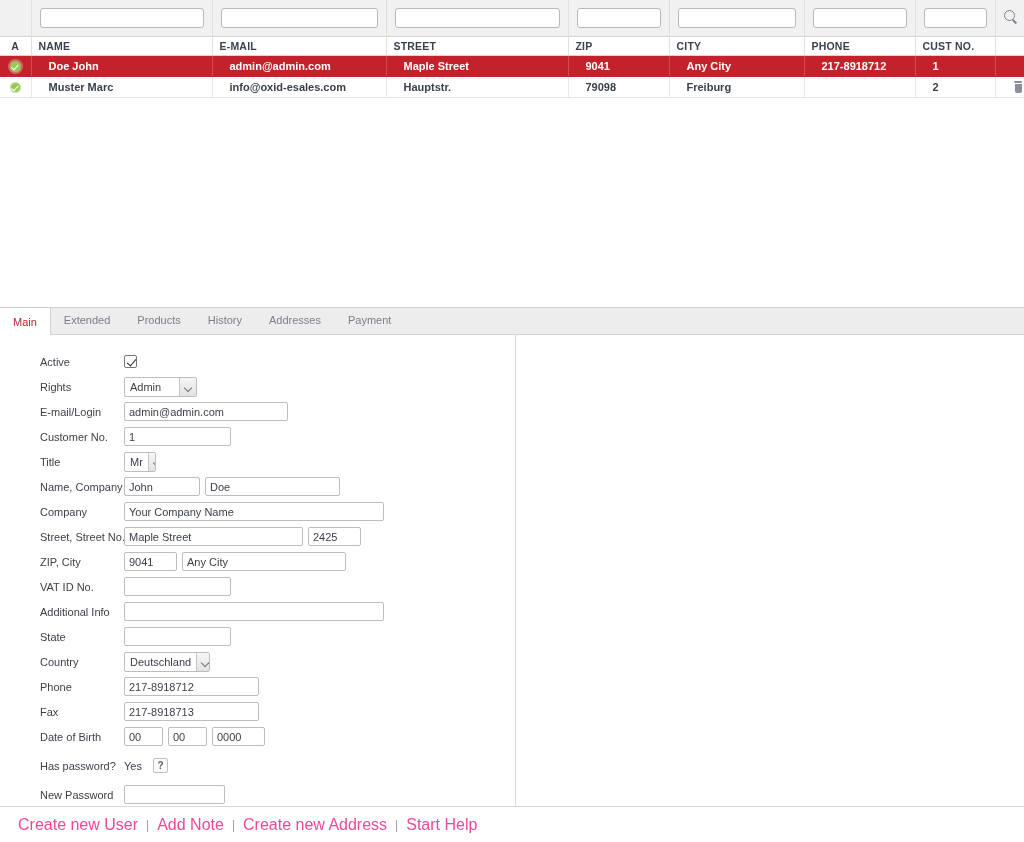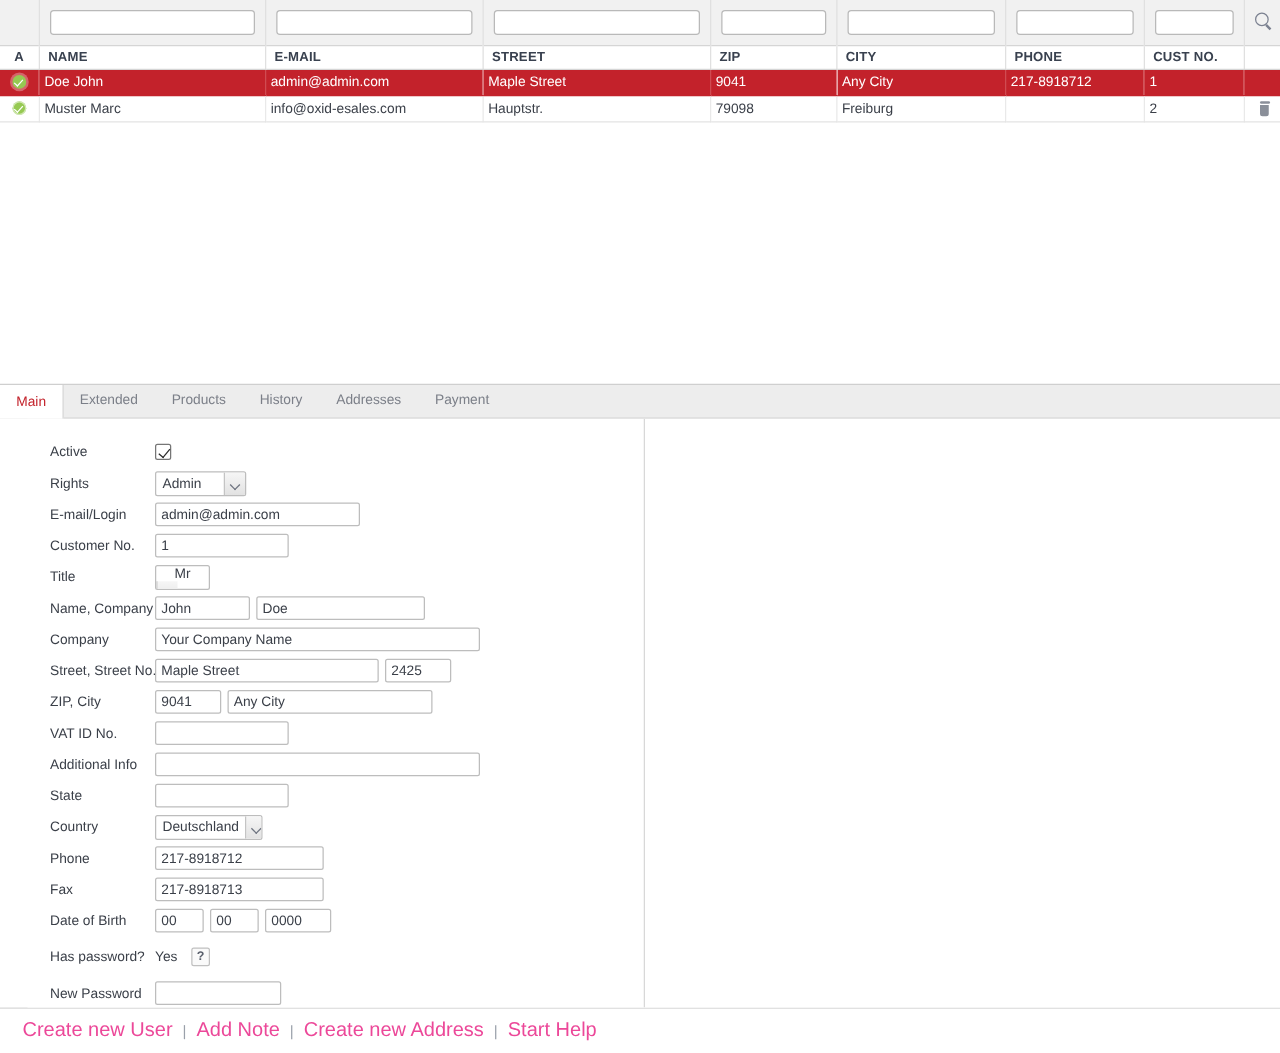--- a/index.html
+++ b/index.html
@@ -98,26 +98,27 @@
     cursor: pointer;
   }
   tr.head-row th.c-a { text-align: center; padding-left: 0; }
   tr.head-row th.c-act { border-right: none; }
 
   
   tr.data-row { height: 21px; cursor: pointer; }
   tr.data-row td {
     border-bottom: 1px solid #e3e3e3;
     border-right: 1px solid #e9e9e9;
-    padding: 0 0 0 4px;
+    padding: 0 0 0 17px;
     font-size: 11px;
     color: #3a3f48;
     white-space: nowrap;
     overflow: hidden;
     vertical-align: middle;
+    font-weight: bold;
   }
   tr.data-row td.c-a { text-align: center; padding-left: 0; }
   tr.data-row td.c-act { border-right: none; text-align: center; }
 
   tr.data-row.selected td {
     background: #c3222b;
     color: #ffffff;
     border-right: 1px solid #d04b52;
     border-bottom: 1px solid #c3222b;
   }
@@ -286,21 +287,21 @@
   .sel .sel-btn::after {
     content: "";
     position: absolute;
     left: 5px; top: 7px;
     width: 5px; height: 5px;
     border: solid #6e7480;
     border-width: 0 1.4px 1.4px 0;
     transform: rotate(45deg);
   }
   .sel-rights { width: 73px; }
-  .sel-title  { width: 44px; flex-direction: column; }
+  .sel-title  { width: 32px; }
   .sel-country{ width: 86px; }
 
   
   .chk {
     width: 13px; height: 13px;
     border: 1px solid #767676;
     border-radius: 2px;
     background: #fff;
     position: relative;
     cursor: pointer;

